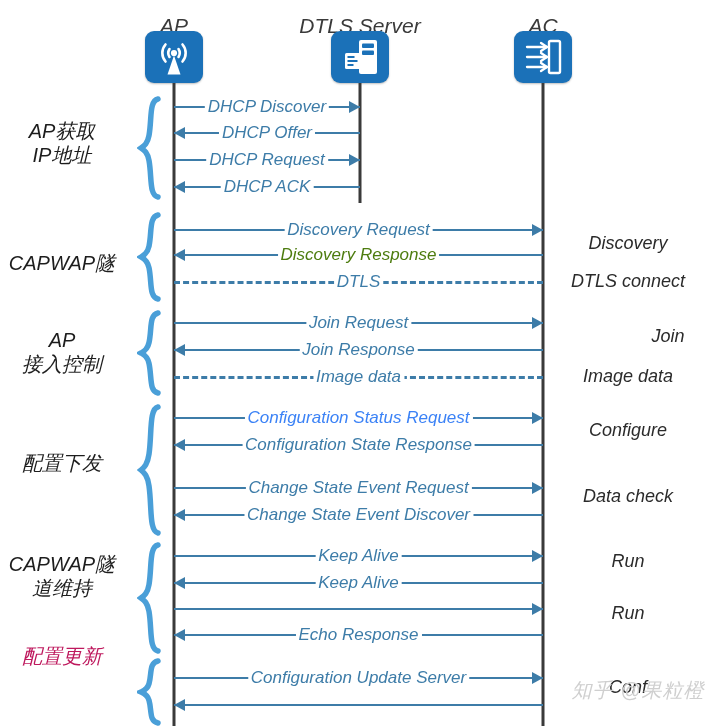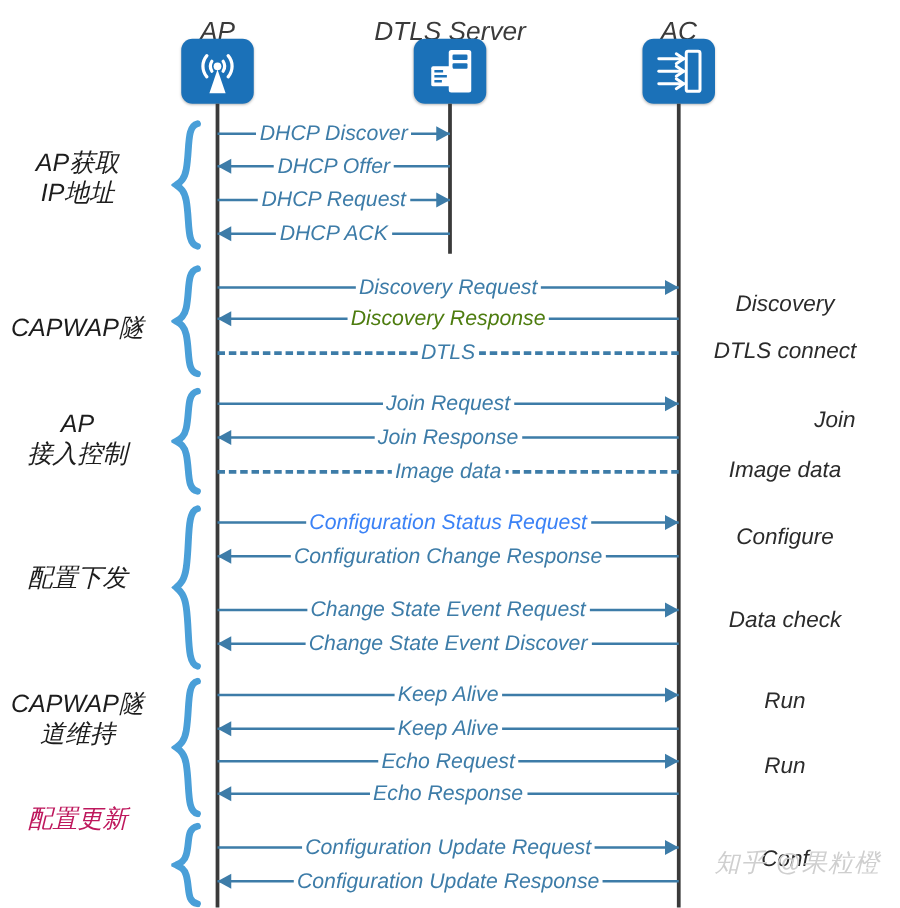--- a/index.html
+++ b/index.html
@@ -186,45 +186,43 @@
     <div class="msg-line" style="left: 174px; width: 369px; top: 349px; background: rgb(61, 124, 168);"></div>
     <div class="arrow-head left" style="left: 174px; top: 344px; border-right-color: rgb(61, 124, 168);"></div>
     <div class="msg-label" style="left: 358.5px; top: 350px; color: rgb(61, 124, 168);">Join Response</div>
     <div class="msg-line dashed" style="left: 174px; width: 369px; top: 376px; border-top-color: rgb(61, 124, 168);"></div>
     <div class="msg-label" style="left: 358.5px; top: 377px; color: rgb(61, 124, 168);">Image data</div>
     <div class="msg-line" style="left: 174px; width: 369px; top: 417px; background: rgb(61, 124, 168);"></div>
     <div class="arrow-head right" style="left: 532px; top: 412px; border-left-color: rgb(61, 124, 168);"></div>
     <div class="msg-label" style="left: 358.5px; top: 418px; color: #3b82f6;">Configuration Status Request</div>
     <div class="msg-line" style="left: 174px; width: 369px; top: 444px; background: rgb(61, 124, 168);"></div>
     <div class="arrow-head left" style="left: 174px; top: 439px; border-right-color: rgb(61, 124, 168);"></div>
-    <div class="msg-label" style="left: 358.5px; top: 445px; color: rgb(61, 124, 168);">Configuration Change Response</div>
+    <div class="msg-label" style="left: 358.5px; top: 445px; color: rgb(61, 124, 168);">Configuration State Response</div>
     <div class="msg-line" style="left: 174px; width: 369px; top: 487px; background: rgb(61, 124, 168);"></div>
     <div class="arrow-head right" style="left: 532px; top: 482px; border-left-color: rgb(61, 124, 168);"></div>
     <div class="msg-label" style="left: 358.5px; top: 488px; color: rgb(61, 124, 168);">Change State Event Request</div>
     <div class="msg-line" style="left: 174px; width: 369px; top: 514px; background: rgb(61, 124, 168);"></div>
     <div class="arrow-head left" style="left: 174px; top: 509px; border-right-color: rgb(61, 124, 168);"></div>
     <div class="msg-label" style="left: 358.5px; top: 515px; color: rgb(61, 124, 168);">Change State Event Discover</div>
     <div class="msg-line" style="left: 174px; width: 369px; top: 555px; background: rgb(61, 124, 168);"></div>
     <div class="arrow-head right" style="left: 532px; top: 550px; border-left-color: rgb(61, 124, 168);"></div>
     <div class="msg-label" style="left: 358.5px; top: 556px; color: rgb(61, 124, 168);">Keep Alive</div>
     <div class="msg-line" style="left: 174px; width: 369px; top: 582px; background: rgb(61, 124, 168);"></div>
     <div class="arrow-head left" style="left: 174px; top: 577px; border-right-color: rgb(61, 124, 168);"></div>
     <div class="msg-label" style="left: 358.5px; top: 583px; color: rgb(61, 124, 168);">Keep Alive</div>
     <div class="msg-line" style="left: 174px; width: 369px; top: 608px; background: rgb(61, 124, 168);"></div>
     <div class="arrow-head right" style="left: 532px; top: 603px; border-left-color: rgb(61, 124, 168);"></div>
-    <div class="msg-label" style="left: 358.5px; top: 609px; color: rgb(61, 124, 168);">Echo Request</div>
     <div class="msg-line" style="left: 174px; width: 369px; top: 634px; background: rgb(61, 124, 168);"></div>
     <div class="arrow-head left" style="left: 174px; top: 629px; border-right-color: rgb(61, 124, 168);"></div>
     <div class="msg-label" style="left: 358.5px; top: 635px; color: rgb(61, 124, 168);">Echo Response</div>
     <div class="msg-line" style="left: 174px; width: 369px; top: 677px; background: rgb(61, 124, 168);"></div>
     <div class="arrow-head right" style="left: 532px; top: 672px; border-left-color: rgb(61, 124, 168);"></div>
-    <div class="msg-label" style="left: 358.5px; top: 678px; color: rgb(61, 124, 168);">Configuration Update Request</div>
+    <div class="msg-label" style="left: 358.5px; top: 678px; color: rgb(61, 124, 168);">Configuration Update Server</div>
     <div class="msg-line" style="left: 174px; width: 369px; top: 704px; background: rgb(61, 124, 168);"></div>
     <div class="arrow-head left" style="left: 174px; top: 699px; border-right-color: rgb(61, 124, 168);"></div>
-    <div class="msg-label" style="left: 358.5px; top: 705px; color: rgb(61, 124, 168);">Configuration Update Response</div>
     <div class="phase-label" style="left: 628px; top: 243px;">Discovery</div>
     <div class="phase-label" style="left: 628px; top: 281px;">DTLS connect</div>
     <div class="phase-label" style="left: 628px; top: 336px; margin-left: 40px;">Join</div>
     <div class="phase-label" style="left: 628px; top: 376px;">Image data</div>
     <div class="phase-label" style="left: 628px; top: 430px;">Configure</div>
     <div class="phase-label" style="left: 628px; top: 496px;">Data check</div>
     <div class="phase-label" style="left: 628px; top: 561px;">Run</div>
     <div class="phase-label" style="left: 628px; top: 613px;">Run</div>
     <div class="phase-label" style="left: 628px; top: 687px;">Conf</div>
     <div class="watermark" style="left: 638px; top: 690px; color: rgb(207, 207, 207);">知乎 @果粒橙</div>

